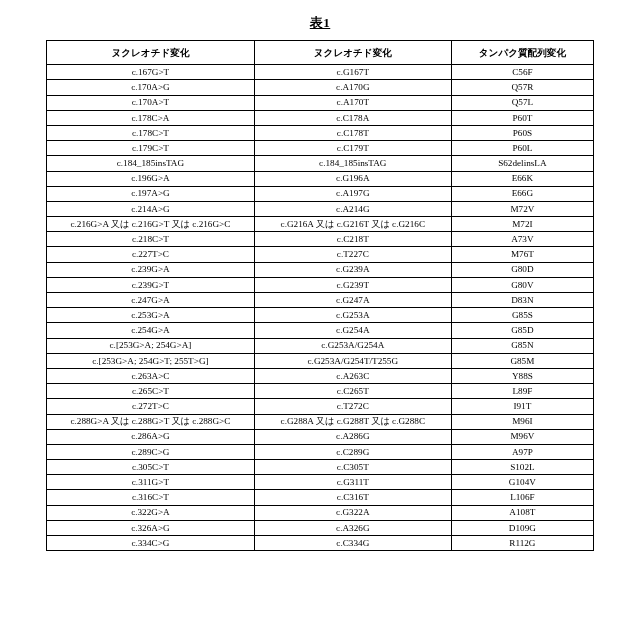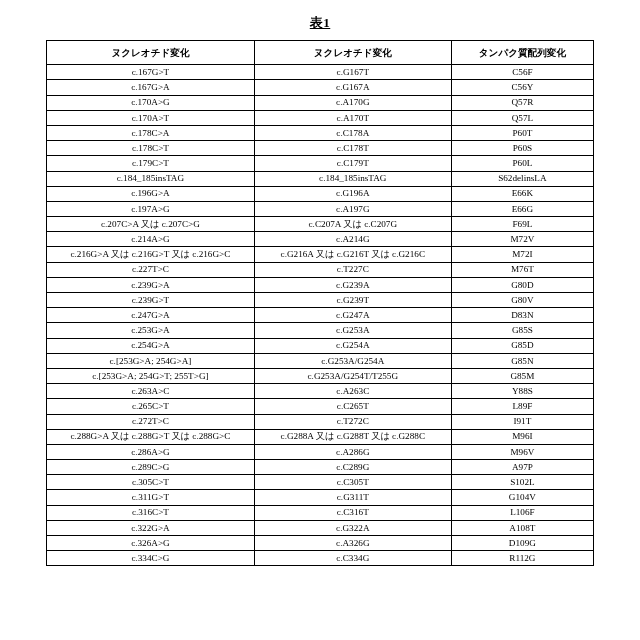--- a/index.html
+++ b/index.html
@@ -82,25 +82,20 @@
           <th>タンパク質配列変化</th>
         </tr>
       </thead>
       <tbody>
           <tr>
             <td>c.167G&gt;T</td>
             <td>c.G167T</td>
             <td>C56F</td>
           </tr>
           <tr>
-            <td>c.167G&gt;A</td>
-            <td>c.G167A</td>
-            <td>C56Y</td>
-          </tr>
-          <tr>
             <td>c.170A&gt;G</td>
             <td>c.A170G</td>
             <td>Q57R</td>
           </tr>
           <tr>
             <td>c.170A&gt;T</td>
             <td>c.A170T</td>
             <td>Q57L</td>
           </tr>
           <tr>
@@ -127,33 +122,33 @@
             <td>c.196G&gt;A</td>
             <td>c.G196A</td>
             <td>E66K</td>
           </tr>
           <tr>
             <td>c.197A&gt;G</td>
             <td>c.A197G</td>
             <td>E66G</td>
           </tr>
           <tr>
-            <td>c.207C&gt;A 又は c.207C&gt;G</td>
-            <td>c.C207A 又は c.C207G</td>
-            <td>F69L</td>
-          </tr>
-          <tr>
             <td>c.214A&gt;G</td>
             <td>c.A214G</td>
             <td>M72V</td>
           </tr>
           <tr>
             <td class="tall">c.216G&gt;A 又は c.216G&gt;T 又は c.216G&gt;C</td>
             <td class="tall">c.G216A 又は c.G216T 又は c.G216C</td>
             <td>M72I</td>
+          </tr>
+          <tr>
+            <td>c.218C&gt;T</td>
+            <td>c.C218T</td>
+            <td>A73V</td>
           </tr>
           <tr>
             <td>c.227T&gt;C</td>
             <td>c.T227C</td>
             <td>M76T</td>
           </tr>
           <tr>
             <td>c.239G&gt;A</td>
             <td>c.G239A</td>
             <td>G80D</td>

